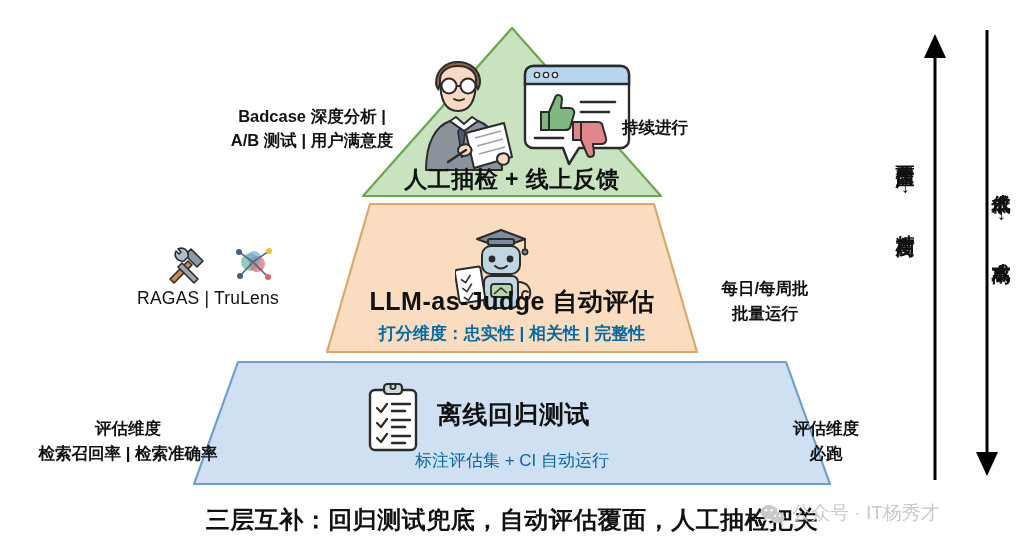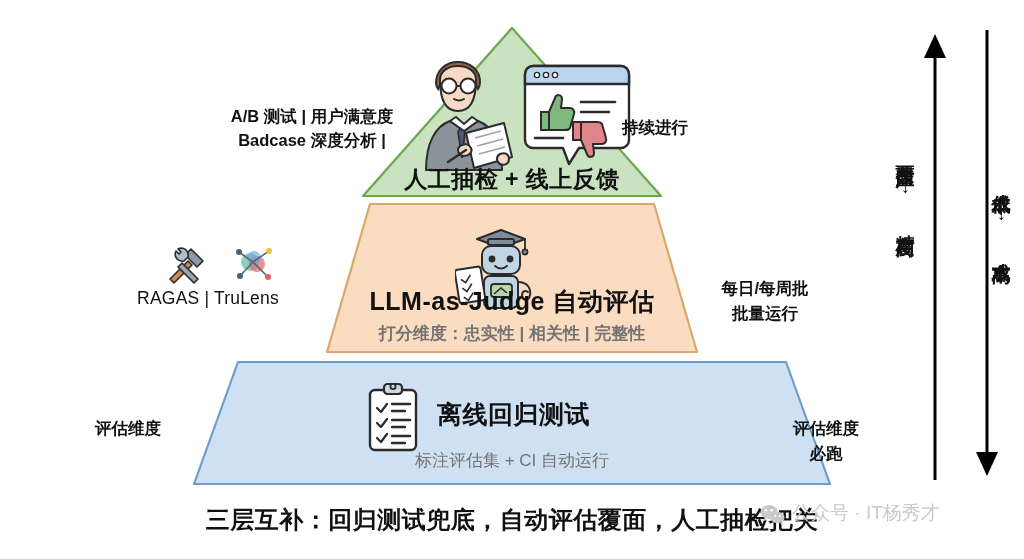--- a/index.html
+++ b/index.html
@@ -18,21 +18,21 @@
 
   
   .lbl{position:absolute;white-space:nowrap;}
   .center{transform:translateX(-50%);text-align:right;}
 
   
   .tier-title{
     font-size:23px;font-weight:700;letter-spacing:.5px;color:#111;
   }
   .tier-title.big{font-size:25px;}
-  .tier-sub{font-size:17px;font-weight:600;color:#737373;}
+  .tier-sub{font-size:17px;font-weight:600;color:#0369a1;}
   .tier-sub.light{font-weight:500;}
 
   
   .side{
     font-size:16.5px;line-height:1.48;font-weight:600;color:#111;
     text-align:center;
   }
   .side.two{line-height:1.5;margin-top:20px;}
 
   
@@ -123,22 +123,22 @@
     <path d="M54 80l-6 14c-1 4-7 4-7-1l1-9h-9c-3 0-5-3-4-6l4-14c1-2 3-2 5-2h16z" transform="translate(116,0) scale(-1,1)" fill="#e0858a" stroke="#2b2b2b" stroke-width="2" stroke-linejoin="round"></path>
 
     <line x1="62" y1="42" x2="96" y2="42" stroke="#2b2b2b" stroke-width="2.6" stroke-linecap="round"></line>
     <line x1="62" y1="52" x2="90" y2="52" stroke="#2b2b2b" stroke-width="2.6" stroke-linecap="round"></line>
     <line x1="16" y1="78" x2="44" y2="78" stroke="#2b2b2b" stroke-width="2.6" stroke-linecap="round"></line>
   </svg>
 
   <div class="lbl center tier-title" style="left:512px;top:164px;">人工抽检 + 线上反馈</div>
 
   <div class="lbl center side" style="left:312px;top:104px;">
+    <div>Badcase 深度分析 |</div>
     <div>A/B 测试 | 用户满意度</div>
-    <div>Badcase 深度分析 |</div>
   </div>
 
   <div class="lbl side" style="left:622px;top:115px;">持续进行</div>
 
   <svg class="illus" style="left:455px;top:222px;" width="88" height="90" viewBox="0 0 88 90">
 
     <path d="M22 17L46 8l24 9-24 9z" fill="#7f8c9b" stroke="#2b2b2b" stroke-width="2" stroke-linejoin="round"></path>
     <rect x="33" y="17" width="26" height="6" rx="2" fill="#7f8c9b" stroke="#2b2b2b" stroke-width="2"></rect>
     <line x1="70" y1="17" x2="70" y2="28" stroke="#2b2b2b" stroke-width="1.8"></line>
     <circle cx="70" cy="30" r="2.6" fill="#7f8c9b" stroke="#2b2b2b" stroke-width="1.6"></circle>
@@ -205,20 +205,21 @@
     <line x1="27" y1="45" x2="40" y2="45" stroke="#2b2b2b" stroke-width="2.4" stroke-linecap="round"></line>
     <line x1="27" y1="54" x2="45" y2="54" stroke="#2b2b2b" stroke-width="2.4" stroke-linecap="round"></line>
     <line x1="27" y1="61" x2="40" y2="61" stroke="#2b2b2b" stroke-width="2.4" stroke-linecap="round"></line>
   </svg>
 
   <div class="lbl tier-title big" style="left:437px;top:398px;">离线回归测试</div>
   <div class="lbl center tier-sub light" style="left:512px;top:449px;">标注评估集 + CI 自动运行</div>
 
   <div class="lbl center side two" style="left:128px;top:396px;">
     <div>评估维度</div>
+    <div>检索召回率 | 检索准确率</div>
   </div>
 
   <div class="lbl center side two" style="left:826px;top:396px;">
     <div>评估维度</div>
     <div>必跑</div>
   </div>
 
   <div class="axis" style="left:900px;top:30px;width:60px;height:450px;">
     <svg width="60" height="450" viewBox="0 0 60 450">
       <line x1="35" y1="450" x2="35" y2="22" stroke="#000000" stroke-width="3"></line>

